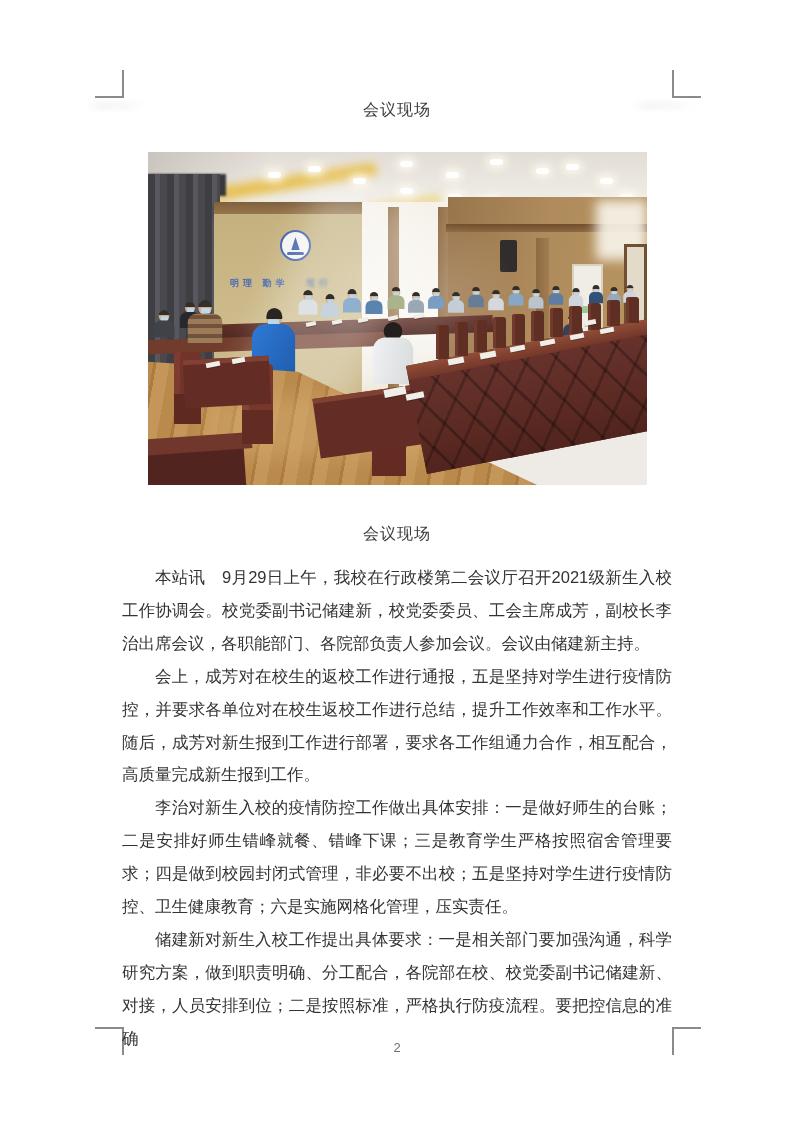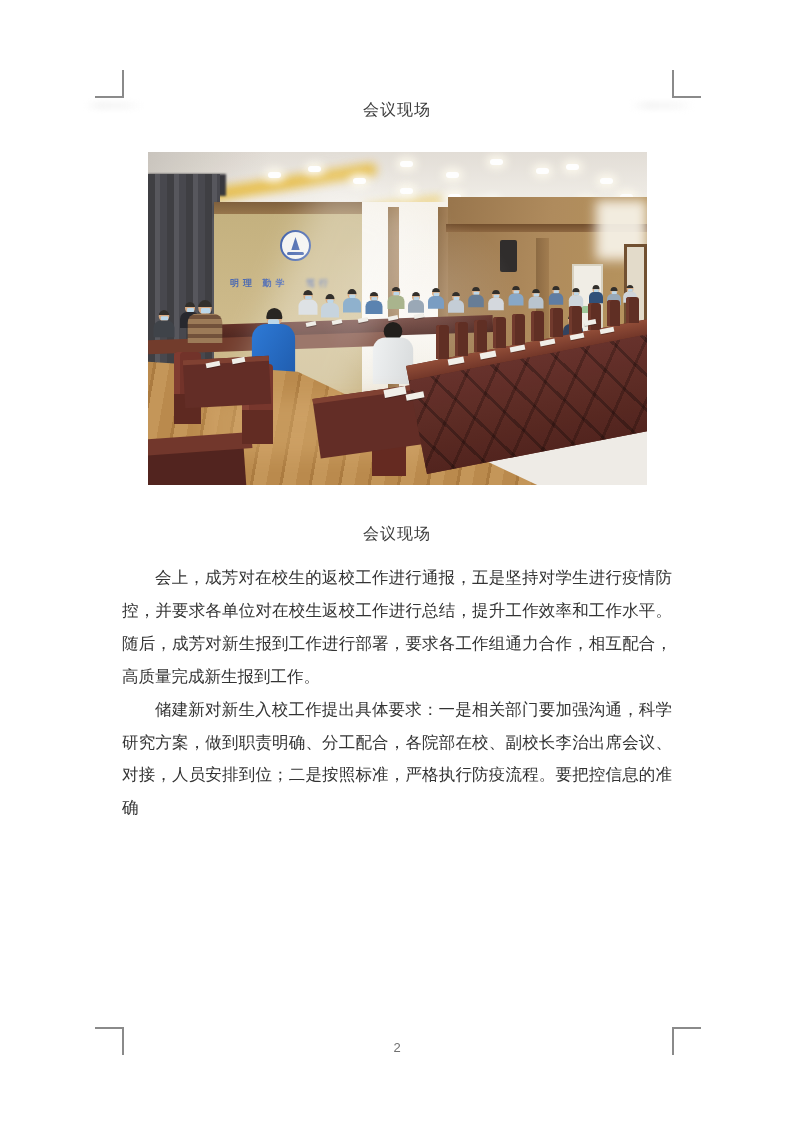--- a/index.html
+++ b/index.html
@@ -364,18 +364,20 @@
         <div class="paper" style="left:210px;top:166px;width:10px;height:4px;transform:rotate(-11deg);"></div>
         <div class="paper" style="left:240px;top:164px;width:10px;height:4px;transform:rotate(-11deg);"></div>
         <div class="paper" style="left:266px;top:162px;width:10px;height:4px;transform:rotate(-11deg);"></div>
         <div class="paper" style="left:436px;top:168px;width:12px;height:5px;transform:rotate(-11deg);"></div>
       </div>
   </div>
 
   <div class="caption" style="top:524px;">会议现场</div>
 
   <div class="bodytext" id="paras">
+      <p>本站讯　9月29日上午，我校在行政楼第二会议厅召开2021级新生入校工作协调会。校党委副书记储建新，校党委委员、工会主席成芳，副校长李治出席会议，各职能部门、各院部负责人参加会议。会议由储建新主持。</p>
       <p>会上，成芳对在校生的返校工作进行通报，五是坚持对学生进行疫情防控，并要求各单位对在校生返校工作进行总结，提升工作效率和工作水平。随后，成芳对新生报到工作进行部署，要求各工作组通力合作，相互配合，高质量完成新生报到工作。</p>
-      <p>储建新对新生入校工作提出具体要求：一是相关部门要加强沟通，科学研究方案，做到职责明确、分工配合，各院部在校、副校长李治出席会议、对接，人员安排到位；二是按照标准，严格执行防疫流程。要把控信息的准确</p>
+      <p>李治对新生入校的疫情防控工作做出具体安排：一是做好师生的台账；二是安排好师生错峰就餐、错峰下课；三是教育学生严格按照宿舍管理要求；四是做到校园封闭式管理，非必要不出校；五是坚持对学生进行疫情防控、卫生健康教育；六是实施网格化管理，压实责任。</p>
+      <p>储建新对新生入校工作提出具体要求：一是相关部门要加强沟通，科学研究方案，做到职责明确、分工配合，各院部在校、校党委副书记储建新、对接，人员安排到位；二是按照标准，严格执行防疫流程。要把控信息的准确</p>
     </div>
 
   <div class="pagenum">2</div>
 </div>
 
 </body></html>

